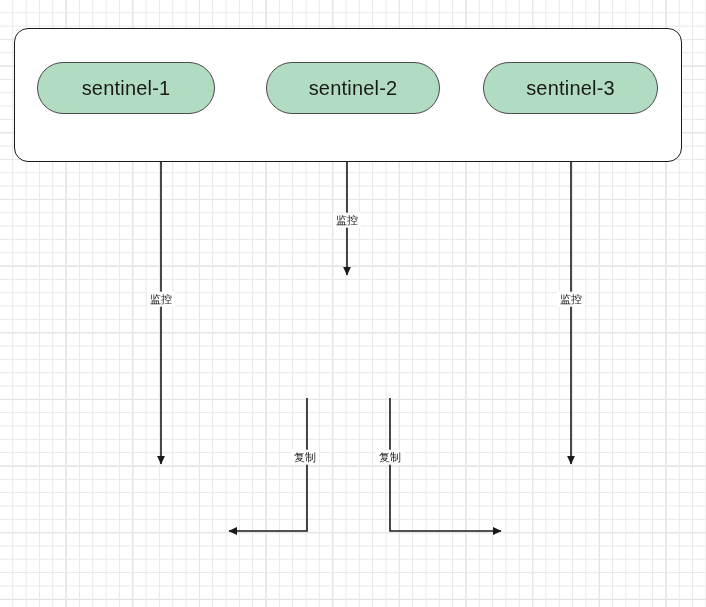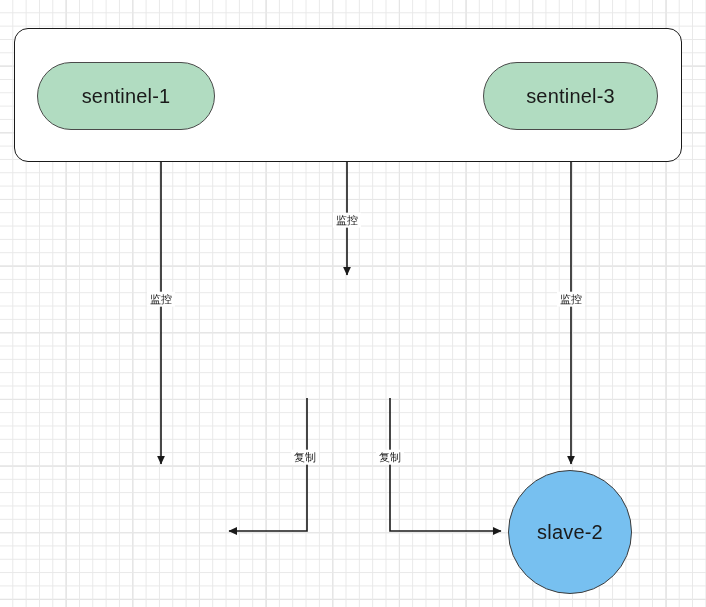--- a/index.html
+++ b/index.html
@@ -52,21 +52,21 @@
     height: 134px;
     background: #ffffff;
     border: 1.6px solid #1a1a1a;
     border-radius: 14px;
     box-sizing: border-box;
   }
   .pill {
     background: #b1dcc1;
     border: 1.2px solid #4a4a4a;
     border-radius: 40px;
-    height: 68px;
+    height: 52px;
     text-align: center;
   }
   .circle {
     border-radius: 50%;
     width: 124px;
     height: 124px;
     border: 1.2px solid #3c3c3c;
   }
   .circle.master { background: #ef8a8a; }
   .circle.slave  { background: #77c0f0; }
@@ -104,30 +104,30 @@
 
     <path d="M390,398 L390,531 L501,531" fill="none" stroke="#1a1a1a" stroke-width="1.6" marker-end="url(#arrowhead)"></path>
   </svg>
 
   <div class="group-box"></div>
 
   <div class="node pill" style="left:37px; top:62px; width:178px;">
     <span>sentinel-1</span>
   </div>
 
+  <div class="node pill" style="left:266px; top:62px; width:174px;">
+    <span>sentinel-2</span>
+  </div>
 
   <div class="node pill" style="left:483px; top:62px; width:175px;">
     <span>sentinel-3</span>
   </div>
 
 
 
-  <div class="node circle slave" style="left:508px; top:470px;">
-    <span>slave-2</span>
-  </div>
 
   <div class="edge-label" style="left:161px; top:299px;">监控</div>
 
   <div class="edge-label" style="left:347px; top:220px;">监控</div>
 
   <div class="edge-label" style="left:571px; top:299px;">监控</div>
 
   <div class="edge-label" style="left:305px; top:457px;">复制</div>
 
   <div class="edge-label" style="left:390px; top:457px;">复制</div>

